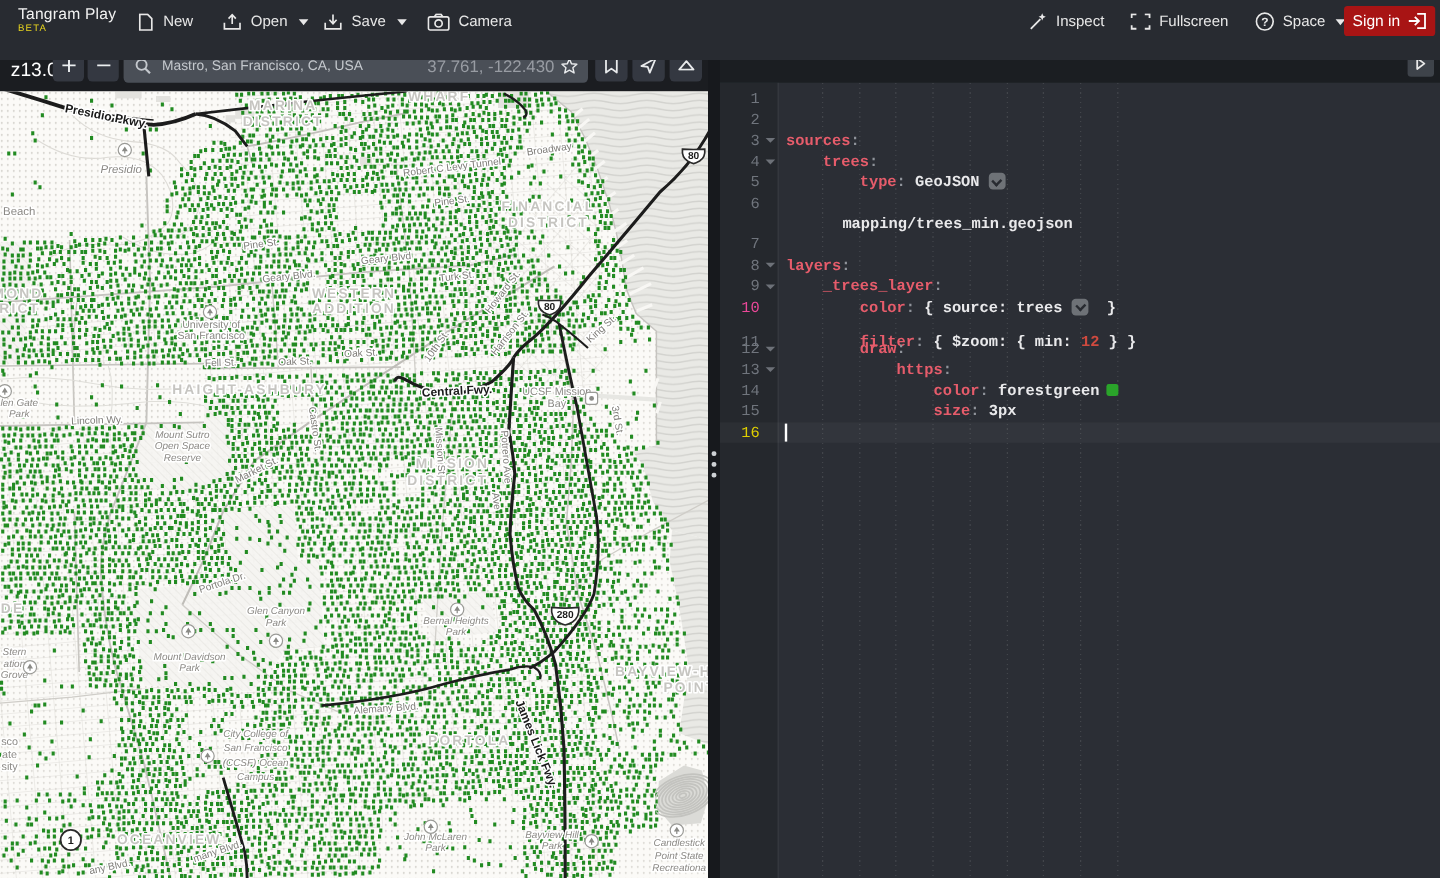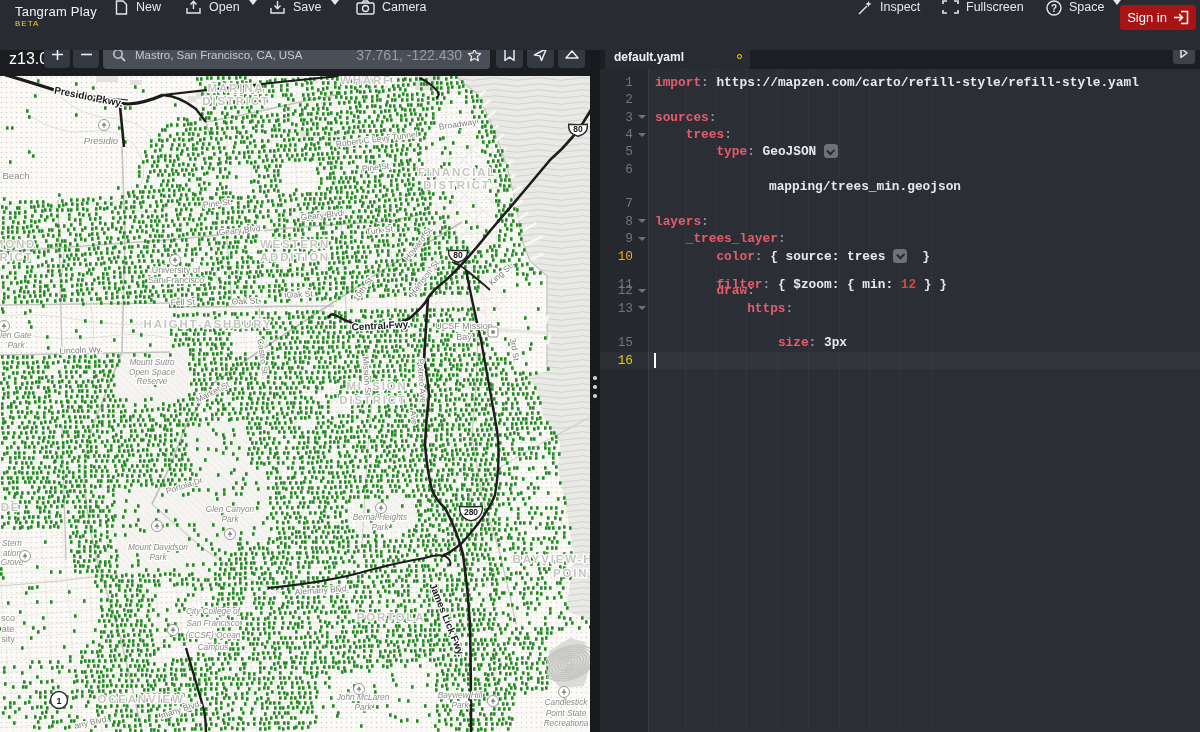--- a/index.html
+++ b/index.html
@@ -1,19 +1,19 @@
 <!DOCTYPE html>
 <html><head><meta charset="utf-8"><style>
 *{margin:0;padding:0;box-sizing:border-box}
 body{width:1200px;height:732px;overflow:hidden;font-family:"Liberation Sans",sans-serif;background:#2b2e35;position:relative}
 .topbar{position:absolute;left:0;top:0;width:1200px;height:50px;background:#282b31;z-index:30}
 .logo{position:absolute;left:15px;top:4px}
 .logo .t{font-size:13px;color:#f2f2f2;letter-spacing:.2px}
 .logo .b{font-size:8px;color:#e8d51e;font-weight:normal;letter-spacing:1px;margin-top:0px}
-.menu{position:absolute;top:0;height:36px;display:flex;color:#e8e8e8;font-size:12.5px;gap:7px}
+.menu{position:absolute;top:0;height:36px;display:flex;align-items:center;color:#e8e8e8;font-size:12.5px;gap:7px}
 .menu svg{display:block}
 .caret{width:0;height:0;border-left:4.5px solid transparent;border-right:4.5px solid transparent;border-top:5px solid #e8e8e8;margin-left:2px}
 .signin{position:absolute;left:1120px;top:5px;width:76px;height:25px;background:#a81414;border-radius:3px;color:#fff;font-size:13px;display:flex;align-items:center;justify-content:center;gap:6px}
 .mtoolbar{position:absolute;left:0;top:36px;width:590px;height:40px;background:#1b1d21;z-index:20}
 .zoomlab{position:absolute;left:9px;top:14px;font-size:16px;font-weight:normal;color:#fff}
 .mbtn{position:absolute;top:5px;height:27px;background:#343841;border-radius:4px;color:#eceff1;display:flex;align-items:center;justify-content:center}
 .search{position:absolute;left:103px;top:5px;width:387px;height:28px;background:#4a4f57;border-radius:4px;display:flex;align-items:center}
 .search .q{color:#c4c8cd;font-size:11.5px;margin-left:9px}
 .search .coords{position:absolute;right:28px;color:#989ca3;font-size:14px}
 .mapwrap{position:absolute;left:0;top:76px;width:590px;height:656px;overflow:hidden;background:#fbfaf7}
@@ -398,52 +398,49 @@
       </svg>
     </div>
   </div>
 <div class="divider">
     <div class="dot" style="top:340px"></div>
     <div class="dot" style="top:349px"></div>
     <div class="dot" style="top:358px"></div>
   </div>
 <div class="rpane">
 <div class="tabbar">
-      <div class="tab">
-        <div class="name">default.yaml</div>
-        <div class="ind"></div>
-      </div>
 <div class="dockbtn">
         <svg width="10" height="12" viewBox="0 0 10 12">
           <path d="M2 1.5 L8 6 L2 10.5 Z" fill="none" stroke="#e8e8e8" stroke-width="1.5" stroke-linejoin="round"></path>
         </svg>
       </div>
     </div>
 <div class="editor">
       <div class="ruler" style="left:85.0px"></div>
       <div class="ruler" style="left:115.7px"></div>
       <div class="ruler" style="left:146.4px"></div>
       <div class="ruler" style="left:177.2px"></div>
       <div class="ruler" style="left:207.9px"></div>
       <div class="ruler" style="left:238.6px"></div>
       <div class="ruler" style="left:269.3px"></div>
       <div class="ruler" style="left:300.0px"></div>
       <div class="ruler" style="left:330.8px"></div>
       <div class="gutter"></div>
-      <div class="lrow" style="top:5.00px"><span class="ln" style="color:#70757d">1</span><span class="code"><span class="k">import</span><span class="p">:</span> https://mapzen.com/carto/refill-style/refill-style.yaml</span></div>
+      <div class="lrow" style="top:5.00px"><span class="ln" style="color:#70757d">1</span></div>
       <div class="lrow" style="top:22.35px"><span class="ln" style="color:#70757d">2</span><span class="code"></span></div>
       <div class="lrow" style="top:39.70px"><span class="ln" style="color:#70757d">3</span><span class="fold"></span><span class="code"><span class="k">sources</span><span class="p">:</span></span></div>
       <div class="lrow" style="top:57.05px"><span class="ln" style="color:#70757d">4</span><span class="fold"></span><span class="code">    <span class="k">trees</span><span class="p">:</span></span></div>
       <div class="lrow" style="top:74.40px"><span class="ln" style="color:#70757d">5</span><span class="code">        <span class="k">type</span><span class="p">:</span> GeoJSON<span class="wg"></span></span></div>
       <div class="lrow" style="top:91.75px"><span class="ln" style="color:#70757d">6</span></div>
-      <div class="lrow" style="top:109.10px"><span class="code"><span style="margin-left:114px">mapping/trees_min.geojson</span></span></div>
+      <div class="lrow" style="top:109.10px"><span class="code"><span style="margin-left:47px">mapping/trees_min.geojson</span></span></div>
       <div class="lrow" style="top:126.45px"><span class="ln" style="color:#70757d">7</span><span class="code"></span></div>
       <div class="lrow" style="top:143.80px"><span class="ln" style="color:#70757d">8</span><span class="fold"></span><span class="code"><span class="k">layers</span><span class="p">:</span></span></div>
       <div class="lrow" style="top:161.15px"><span class="ln" style="color:#70757d">9</span><span class="fold"></span><span class="code">    <span class="k">_trees_layer</span><span class="p">:</span></span></div>
-      <div class="lrow" style="top:178.50px"><span class="ln" style="color:#eab308">10</span><span class="code">        <span class="k">color</span><span class="p">:</span> { source: trees<span class="wg"></span>  }</span></div>
+      <div class="lrow" style="top:178.50px"><span class="ln" style="color:#ec4899">10</span><span class="code">        <span class="k">color</span><span class="p">:</span> { source: trees<span class="wg"></span>  }</span></div>
       <div class="lrow" style="top:207px"><span class="ln" style="color:#70757d">11</span><span class="code">        <span class="k">filter</span><span class="p">:</span> { $zoom: { min: <span class="n">12</span> } }</span></div>
       <div class="lrow" style="top:213.20px"><span class="ln" style="color:#70757d">12</span><span class="fold"></span><span class="code">        <span class="k">draw</span><span class="p">:</span></span></div>
       <div class="lrow" style="top:230.55px"><span class="ln" style="color:#70757d">13</span><span class="fold"></span><span class="code">            <span class="k">https</span><span class="p">:</span></span></div>
+      <div class="lrow" style="top:247.90px"><span class="ln" style="color:#70757d">14</span><span class="code">                <span class="k">color</span><span class="p">:</span> forestgreen<span class="sw"></span></span></div>
       <div class="lrow" style="top:265.25px"><span class="ln" style="color:#70757d">15</span><span class="code">                <span class="k">size</span><span class="p">:</span> 3px</span></div>
       <div class="activeline" style="top:282.60px"></div>
       <div class="lrow" style="top:282.60px"><span class="ln" style="color:#dfcf00">16</span><span class="code"></span></div>
       <div class="cursor" style="top:283.60px"></div>
     </div>
 </div>
 </body></html>

